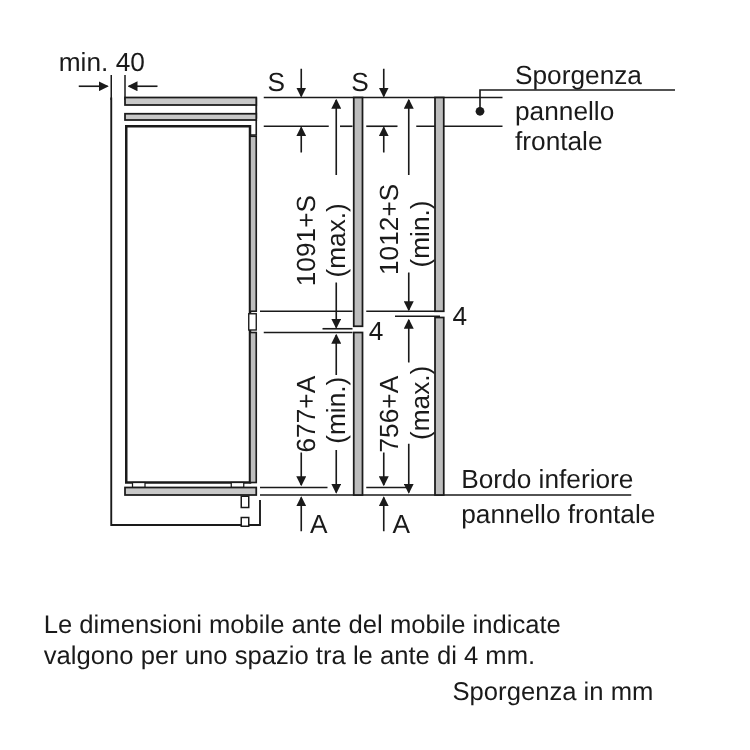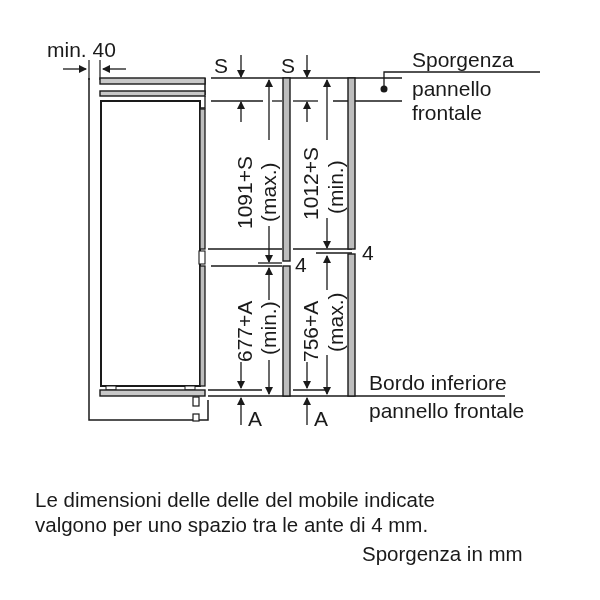--- a/index.html
+++ b/index.html
@@ -137,15 +137,15 @@
     <text class="t" x="0" y="0" font-size="21">(max.)</text>
   </g>
 
   <text class="t" x="248" y="426" font-size="21">A</text>
   <text class="t" x="314" y="426" font-size="21">A</text>
 
   <text class="t" x="369" y="390" font-size="21">Bordo inferiore</text>
   <text class="t" x="369" y="418" font-size="21">pannello frontale</text>
 </svg>
 
-<div class="caption" style="left:35px; top:487px;">Le dimensioni delle delle del mobile indicate</div>
+<div class="caption" style="left:35px; top:487px;">Le dimensioni mobile ante del mobile indicate</div>
 <div class="caption" style="left:35px; top:512px;">valgono per uno spazio tra le ante di 4 mm.</div>
 <div class="caption" style="left:362px; top:541px;">Sporgenza in mm</div>
 
 </body></html>

